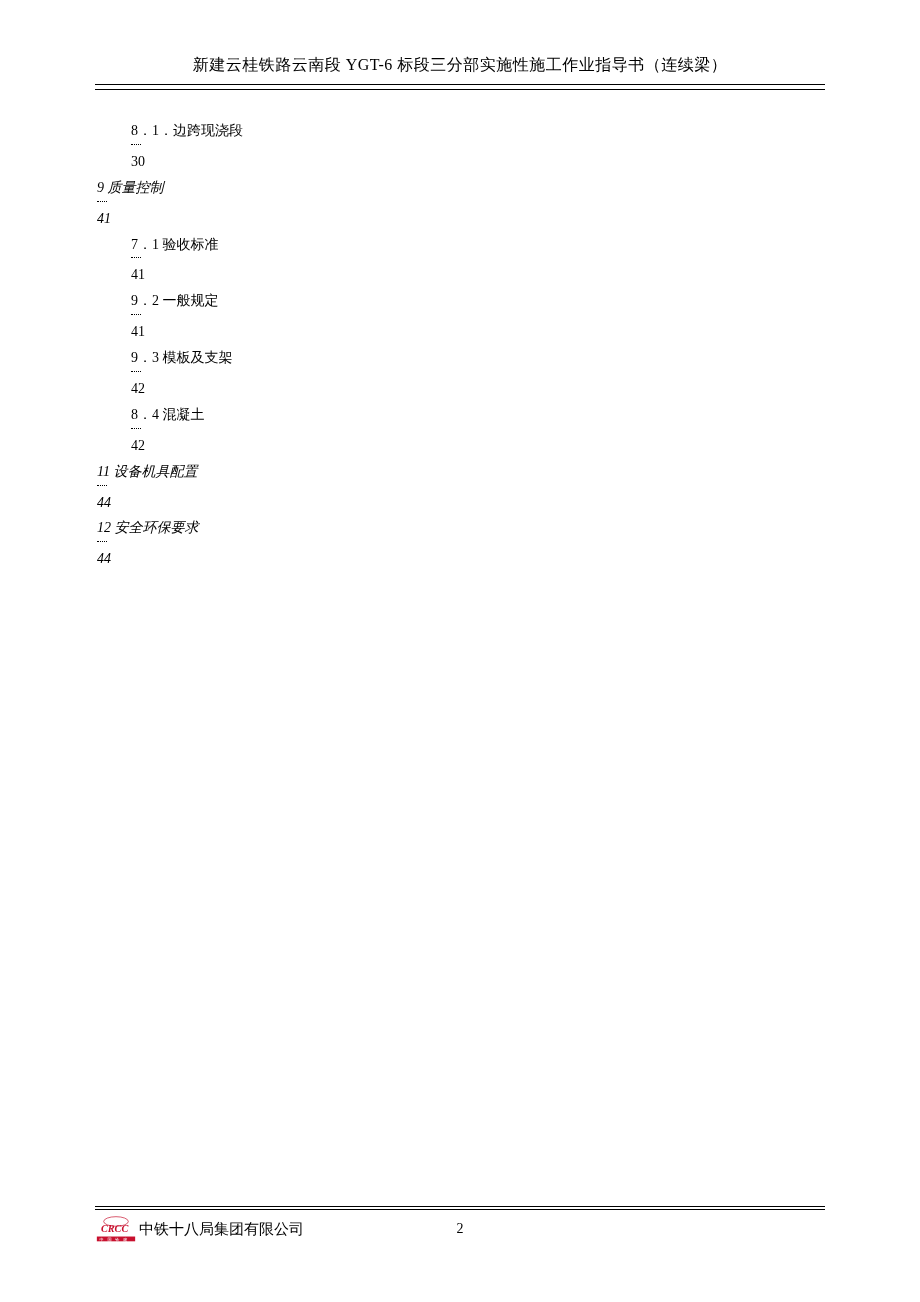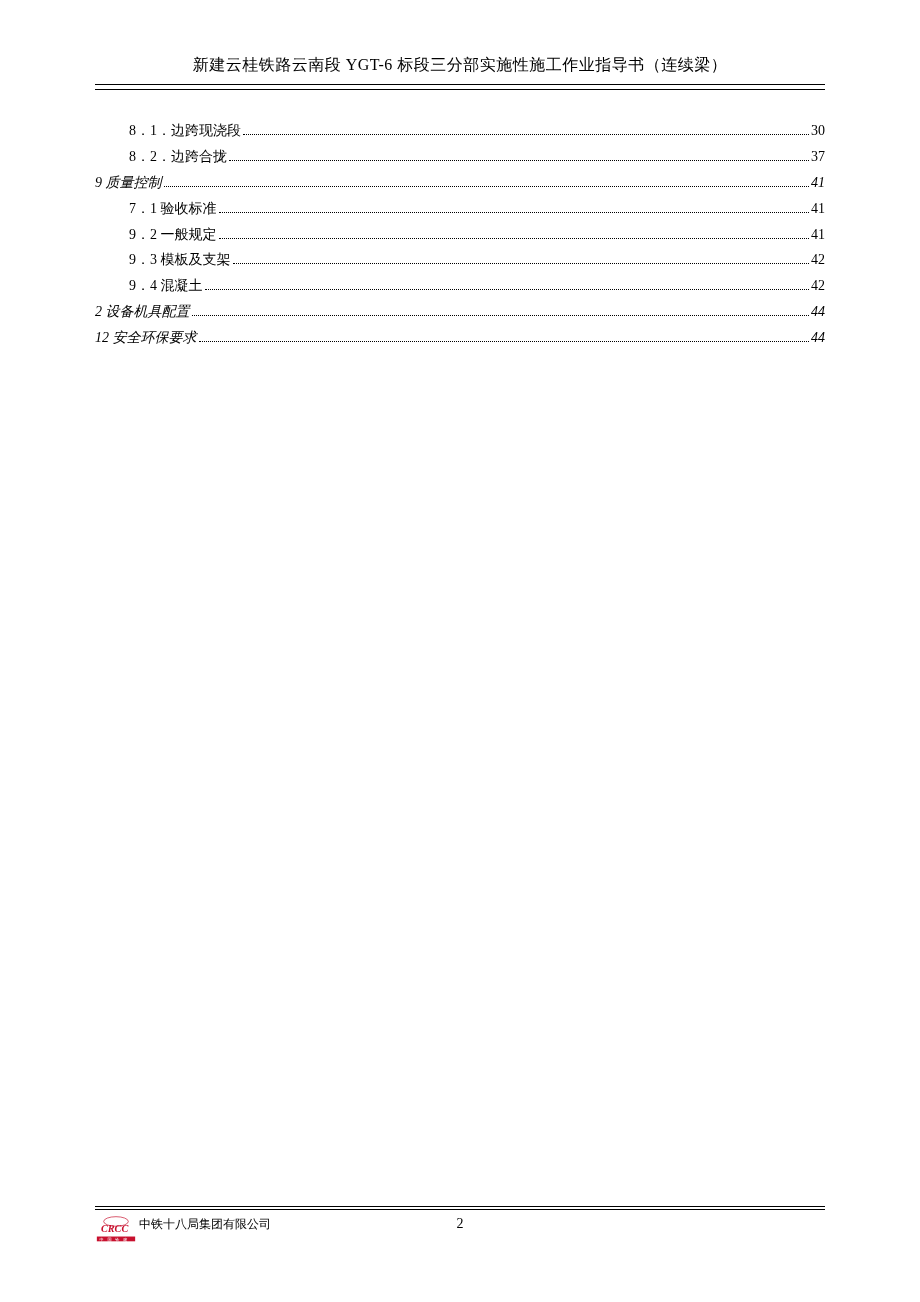--- a/index.html
+++ b/index.html
@@ -29,20 +29,21 @@
       margin-bottom: 28px;
     }
     .toc {
       font-size: 14px;
       line-height: 1.85;
     }
     .toc-row {
       display: flex;
       align-items: baseline;
       white-space: nowrap;
+      flex-direction: column;
     }
     .toc-label { flex: 0 0 auto; }
     .toc-dots {
       flex: 1 1 auto;
       border-bottom: 1.5px dotted #000;
       margin: 0 2px 4px 2px;
       min-width: 10px;
     }
     .toc-page { flex: 0 0 auto; }
     .indent-0 { padding-left: 0px; font-style: italic; }
@@ -52,30 +53,31 @@
       bottom: 60px;
       left: 95px;
       right: 95px;
       border-top: 1px solid #000;
       padding-top: 2px;
     }
     .footer-double {
       border-top: 1px solid #000;
       padding-top: 6px;
       display: flex;
+      align-items: center;
       position: relative;
     }
     .footer-logo {
       width: 42px;
       height: 26px;
       display: inline-block;
       margin-right: 2px;
     }
     .footer-company {
-      font-size: 12px;
+      font-size: 15px;
     }
     .footer-pagenum {
       position: absolute;
       left: 50%;
       transform: translateX(-50%);
       font-size: 14px;
     }
     .logo-top {
       fill: #c8102e;
       font-style: italic;
@@ -88,25 +90,20 @@
 <div class="page">
   <div class="header">新建云桂铁路云南段 YGT-6 标段三分部实施性施工作业指导书（连续梁）</div>
   <div class="header-double-line"></div>
 
   <div class="toc" id="toc-container">
       <div class="toc-row indent-1">
         <span class="toc-label">8．1．边跨现浇段</span>
         <span class="toc-dots"></span>
         <span class="toc-page">30</span>
       </div>
-      <div class="toc-row indent-1">
-        <span class="toc-label">8．2．边跨合拢</span>
-        <span class="toc-dots"></span>
-        <span class="toc-page">37</span>
-      </div>
       <div class="toc-row indent-0">
         <span class="toc-label">9 质量控制</span>
         <span class="toc-dots"></span>
         <span class="toc-page">41</span>
       </div>
       <div class="toc-row indent-1">
         <span class="toc-label">7．1 验收标准</span>
         <span class="toc-dots"></span>
         <span class="toc-page">41</span>
       </div>
@@ -114,26 +111,26 @@
         <span class="toc-label">9．2 一般规定</span>
         <span class="toc-dots"></span>
         <span class="toc-page">41</span>
       </div>
       <div class="toc-row indent-1">
         <span class="toc-label">9．3 模板及支架</span>
         <span class="toc-dots"></span>
         <span class="toc-page">42</span>
       </div>
       <div class="toc-row indent-1">
-        <span class="toc-label">9．4 混凝土</span>
+        <span class="toc-label">8．4 混凝土</span>
         <span class="toc-dots"></span>
         <span class="toc-page">42</span>
       </div>
       <div class="toc-row indent-0">
-        <span class="toc-label">2 设备机具配置</span>
+        <span class="toc-label">11 设备机具配置</span>
         <span class="toc-dots"></span>
         <span class="toc-page">44</span>
       </div>
       <div class="toc-row indent-0">
         <span class="toc-label">12 安全环保要求</span>
         <span class="toc-dots"></span>
         <span class="toc-page">44</span>
       </div>
     </div>
 

